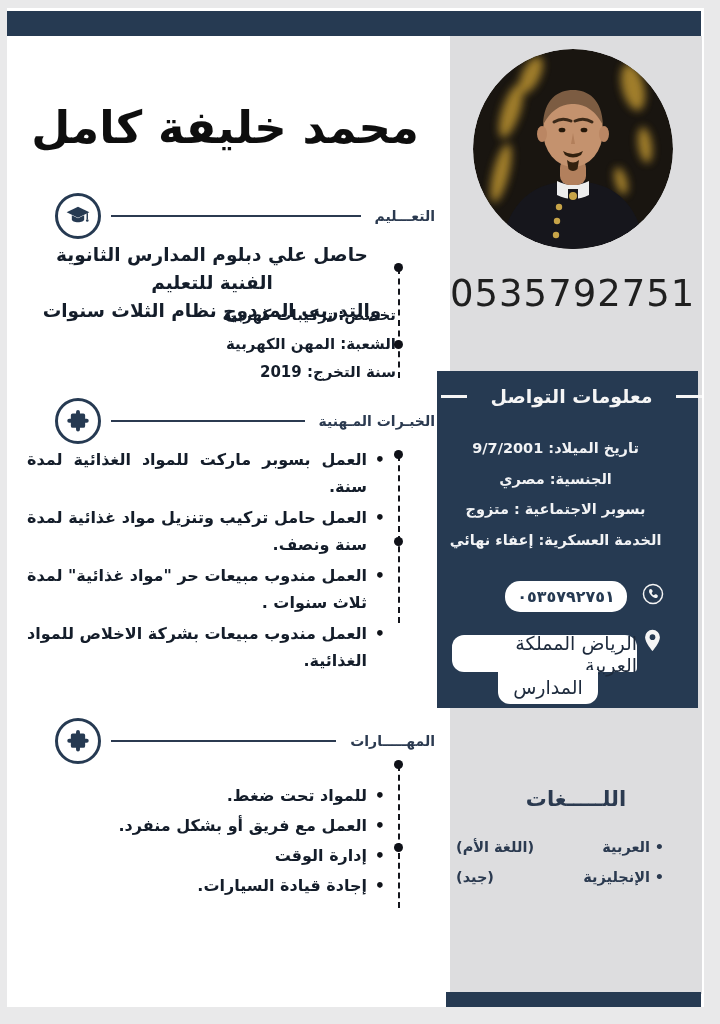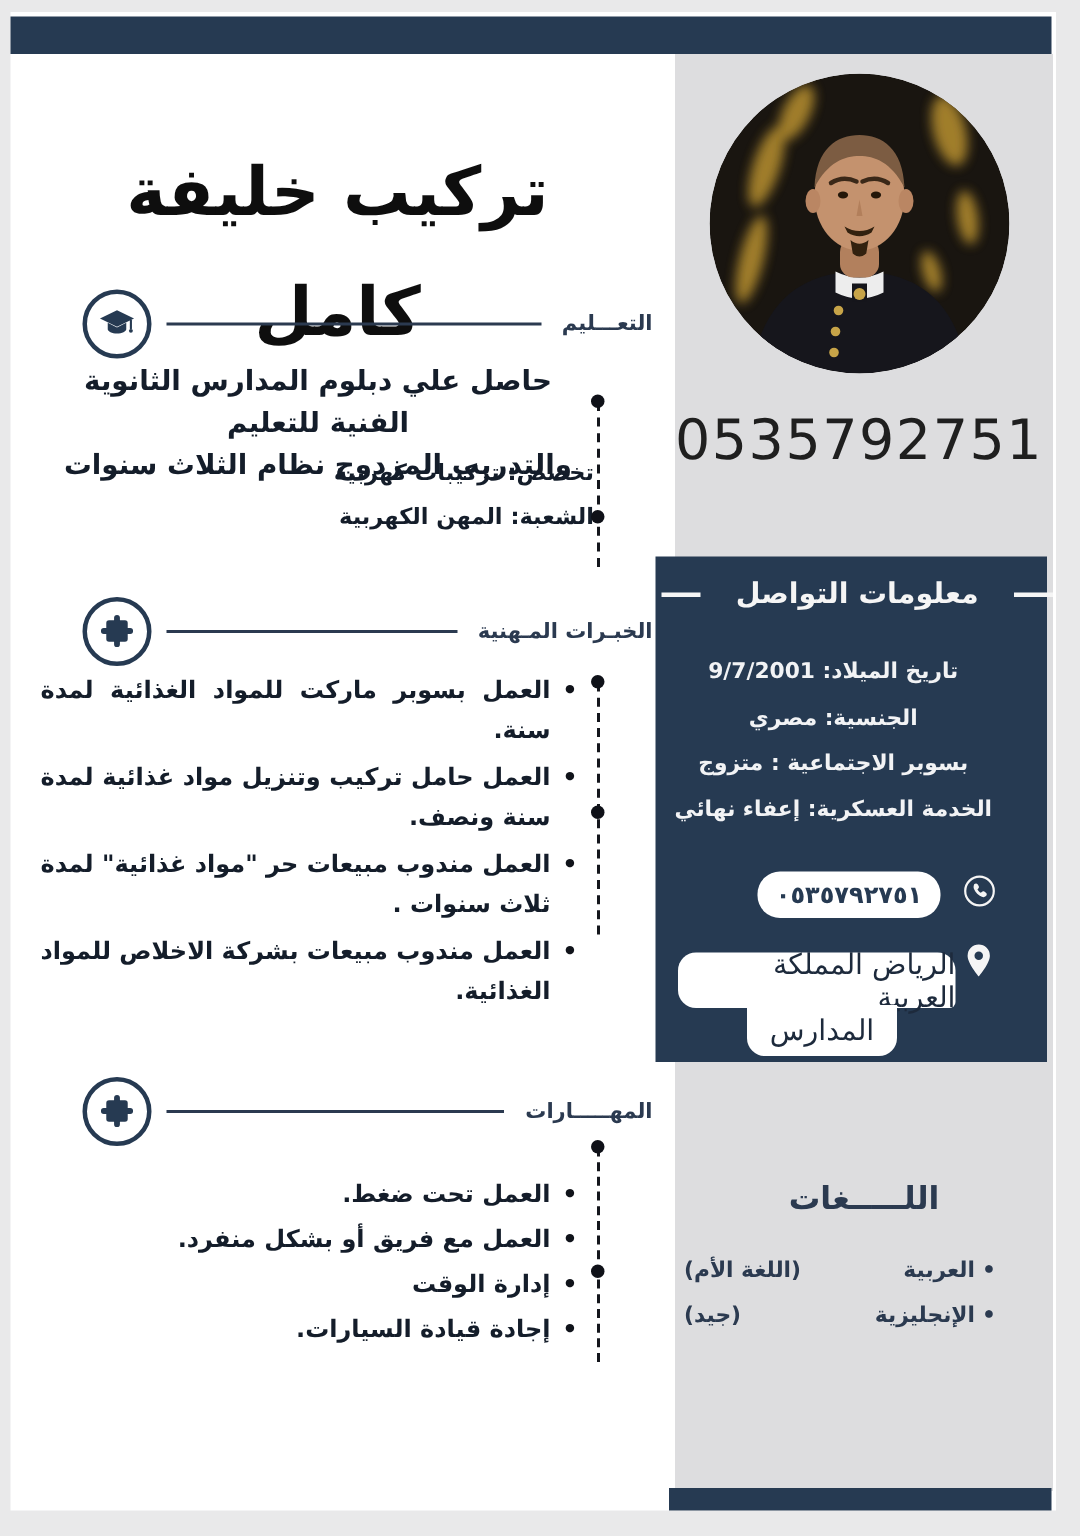--- a/index.html
+++ b/index.html
@@ -139,21 +139,21 @@
 </style>
 </head>
 <body>
 
 <div class="page">
   <div class="sheet"></div>
   <div class="topbar"></div>
   <div class="gray-col"></div>
   <div class="bottom-bar"></div>
 
-  <div class="name">تركيب خليفة كامل</div>
+  <div class="name">محمد خليفة كامل</div>
 
   <div class="sec-row" style="top:192px;">
     <span class="sec-title">التعـــليم</span>
     <span class="sec-line"></span>
     <span class="sec-icon">
       <svg viewBox="0 0 24 24" fill="#263a52">
         <path d="M12 3.5 1.5 8.6 12 13.7 22.5 8.6Z"></path>
         <path d="M6.3 11.3v3.9c0 1.4 2.6 2.6 5.7 2.6s5.7-1.2 5.7-2.6v-3.9L12 14.1Z"></path>
         <rect x="19.9" y="9.3" width="1.3" height="6" rx="0.6"></rect>
         <circle cx="20.55" cy="16.2" r="1.2"></circle>
@@ -162,20 +162,21 @@
   </div>
 
   <div class="edu-para">
     <span>حاصل علي دبلوم المدارس الثانوية الفنية للتعليم</span><br>
     <span>والتدريب المزدوج نظام الثلاث سنوات</span>
   </div>
 
   <div class="edu-items">
     <div>تخصص: تركيبات كهربية</div>
     <div>الشعبة: المهن الكهربية</div>
+    <div>سنة التخرج: 2019</div>
   </div>
 
   <div class="tl-line" style="left:398px; top:268px; height:110px;"></div>
   <div class="tl-dot" style="left:394px; top:263px;"></div>
   <div class="tl-dot" style="left:394px; top:340px;"></div>
 
   <div class="sec-row" style="top:397px;">
     <span class="sec-title">الخبـرات المـهنية</span>
     <span class="sec-line"></span>
     <span class="sec-icon">
@@ -200,21 +201,21 @@
     <span class="sec-title">المهـــــارات</span>
     <span class="sec-line"></span>
     <span class="sec-icon">
       <svg viewBox="0 0 24 24" fill="#263a52">
         <path d="M10.2 3.6a1.8 1.8 0 0 1 3.6 0v1.5h3.1a1.7 1.7 0 0 1 1.7 1.7v3.1h1.5a1.8 1.8 0 0 1 0 3.6h-1.5v3.1a1.7 1.7 0 0 1-1.7 1.7h-3.1v1.5a1.8 1.8 0 0 1-3.6 0v-1.5H7.1a1.7 1.7 0 0 1-1.7-1.7v-3.1H3.9a1.8 1.8 0 0 1 0-3.6h1.5V6.8a1.7 1.7 0 0 1 1.7-1.7h3.1Z"></path>
       </svg>
     </span>
   </div>
 
   <ul class="blist skill-list">
-    <li>العمل تحت ضغط.</li>
+    <li>للمواد تحت ضغط.</li>
     <li>العمل مع فريق أو بشكل منفرد.</li>
     <li>إدارة الوقت</li>
     <li>إجادة قيادة السيارات.</li>
   </ul>
 
   <div class="tl-line" style="left:398px; top:765px; height:143px;"></div>
   <div class="tl-dot" style="left:394px; top:760px;"></div>
   <div class="tl-dot" style="left:394px; top:843px;"></div>
 
   <div class="photo">

